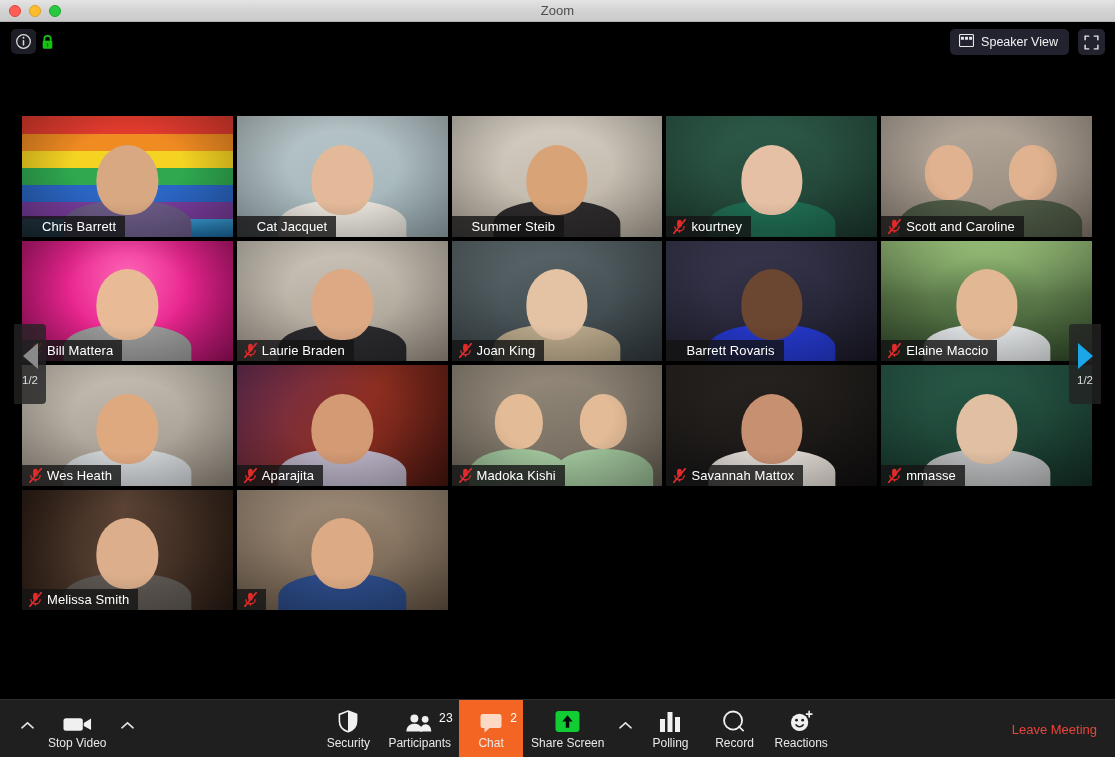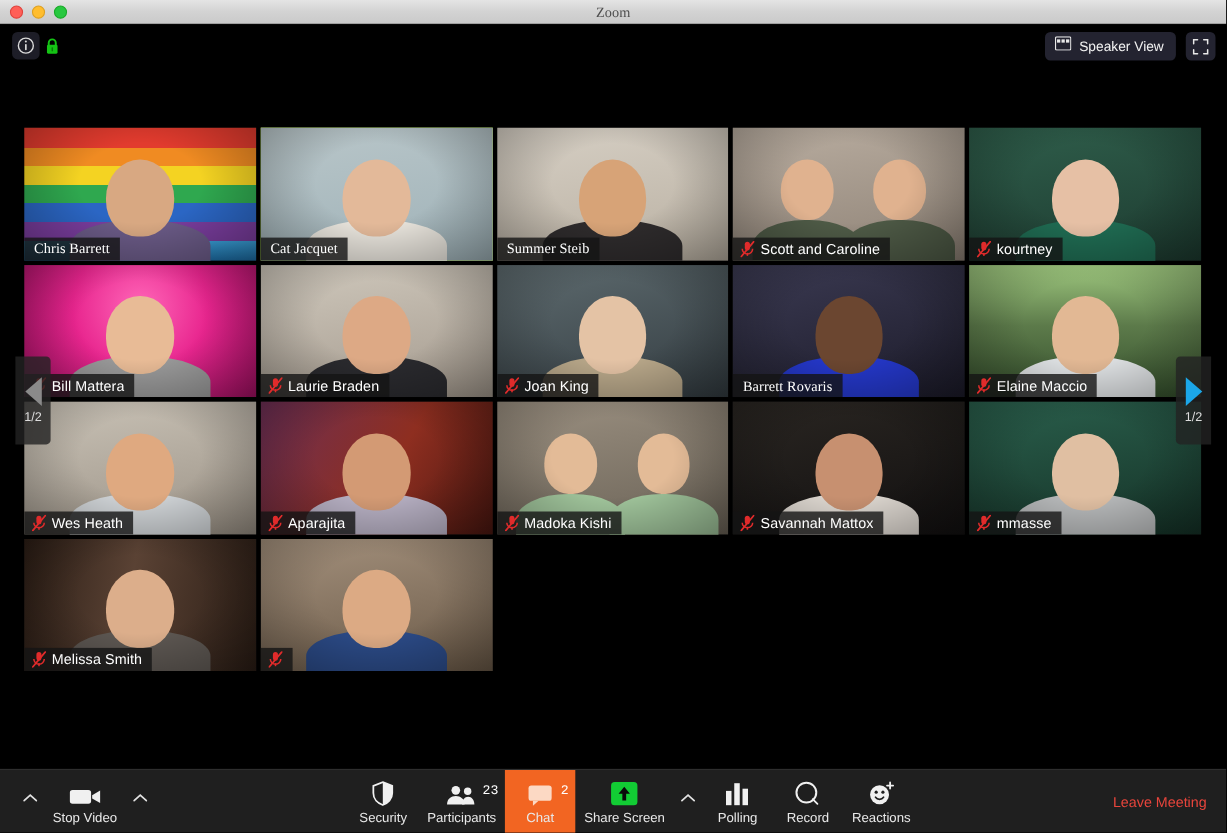--- a/index.html
+++ b/index.html
@@ -23,21 +23,20 @@
   
   .titlebar {
     position: absolute;
     top: 0; left: 0;
     width: 1115px;
     height: 22px;
     background: linear-gradient(to bottom, #e4e4e4 0%, #d3d3d3 50%, #cacaca 100%);
     border-bottom: 1px solid #b0b0b0;
     display: flex;
     align-items: center;
-    font-family: Liberation Serif, serif;
   }
   .traffic {
     display: flex;
     gap: 8px;
     margin-left: 9px;
   }
   .tl {
     width: 12px; height: 12px;
     border-radius: 50%;
     display: block;
@@ -182,21 +181,21 @@
     z-index: 4;
   }
   .plate .nm {
     font-size: 13px;
     color: #fff;
     white-space: nowrap;
     overflow: hidden;
     text-overflow: clip;
     letter-spacing: 0.1px;
   }
-  .plate.nopad { padding-left: 9px; font-family: Liberation Serif, serif; }
+  .plate.nopad { padding-left: 20px; }
   .mic-muted { flex: 0 0 auto; display:flex; align-items:center; }
 
   
   .nav {
     position: absolute;
     top: 324px;
     width: 32px;
     height: 80px;
     background: rgba(35,35,35,0.80);
     display: flex;
@@ -368,59 +367,59 @@
         <div class="person" style="left: 50%; width: 54%;">
           <div class="body" style="background: rgb(46, 43, 44);"></div>
           <div class="head" style="background: rgb(215, 163, 119);"></div>
         </div>
         <div class="vig"></div>
         <div class="plate nopad">
           <span class="nm">Summer Steib</span>
         </div>
       </div>
       <div class="tile">
+        <div class="bg" style="background: linear-gradient(170deg, rgb(47, 94, 75) 0%, rgb(29, 59, 48) 100%);"></div>
+        <div class="person" style="left: 50%; width: 54%;">
+          <div class="body" style="background: rgb(31, 107, 82);"></div>
+          <div class="head" style="background: rgb(230, 192, 165);"></div>
+        </div>
+        <div class="vig"></div>
+        <div class="plate">
+          <span class="mic-muted">
+            <svg width="13" height="15" viewBox="0 0 14 16">
+              <rect x="4.4" y="0.8" width="5" height="8.4" rx="2.5" fill="#e02b2b"></rect>
+              <path d="M1.9 7.6 a5.1 5.1 0 0 0 10.2 0" fill="none" stroke="#e02b2b" stroke-width="1.5"></path>
+              <rect x="6.2" y="11.6" width="1.5" height="3" fill="#e02b2b"></rect>
+              <path d="M0.8 15.4 L13.2 0.6" stroke="#e02b2b" stroke-width="1.7" stroke-linecap="round"></path>
+            </svg>
+          </span>
+          <span class="nm">kourtney</span>
+        </div>
+      </div>
+      <div class="tile">
         <div class="bg" style="background: linear-gradient(170deg, rgb(185, 173, 160) 0%, rgb(142, 130, 118) 100%);"></div>
         <div class="person" style="left: 32%; width: 42%;">
           <div class="body" style="background: rgb(78, 90, 70);"></div>
           <div class="head" style="background: rgb(224, 178, 143);"></div>
         </div>
         <div class="person" style="left: 72%; width: 42%;">
           <div class="body" style="background: rgb(78, 90, 70);"></div>
           <div class="head" style="background: rgb(224, 178, 143);"></div>
         </div>
         <div class="vig"></div>
         <div class="plate">
           <span class="mic-muted">
             <svg width="13" height="15" viewBox="0 0 14 16">
               <rect x="4.4" y="0.8" width="5" height="8.4" rx="2.5" fill="#e02b2b"></rect>
               <path d="M1.9 7.6 a5.1 5.1 0 0 0 10.2 0" fill="none" stroke="#e02b2b" stroke-width="1.5"></path>
               <rect x="6.2" y="11.6" width="1.5" height="3" fill="#e02b2b"></rect>
               <path d="M0.8 15.4 L13.2 0.6" stroke="#e02b2b" stroke-width="1.7" stroke-linecap="round"></path>
             </svg>
           </span>
           <span class="nm">Scott and Caroline</span>
-        </div>
-      </div>
-      <div class="tile">
-        <div class="bg" style="background: linear-gradient(170deg, rgb(47, 94, 75) 0%, rgb(29, 59, 48) 100%);"></div>
-        <div class="person" style="left: 50%; width: 54%;">
-          <div class="body" style="background: rgb(31, 107, 82);"></div>
-          <div class="head" style="background: rgb(230, 192, 165);"></div>
-        </div>
-        <div class="vig"></div>
-        <div class="plate">
-          <span class="mic-muted">
-            <svg width="13" height="15" viewBox="0 0 14 16">
-              <rect x="4.4" y="0.8" width="5" height="8.4" rx="2.5" fill="#e02b2b"></rect>
-              <path d="M1.9 7.6 a5.1 5.1 0 0 0 10.2 0" fill="none" stroke="#e02b2b" stroke-width="1.5"></path>
-              <rect x="6.2" y="11.6" width="1.5" height="3" fill="#e02b2b"></rect>
-              <path d="M0.8 15.4 L13.2 0.6" stroke="#e02b2b" stroke-width="1.7" stroke-linecap="round"></path>
-            </svg>
-          </span>
-          <span class="nm">kourtney</span>
         </div>
       </div>
       <div class="tile">
         <div class="bg" style="background: radial-gradient(circle at 50% 32%, rgb(255, 103, 184) 0%, rgb(232, 37, 142) 46%, rgb(166, 16, 101) 100%);"></div>
         <div class="person" style="left: 50%; width: 54%;">
           <div class="body" style="background: rgb(154, 154, 154);"></div>
           <div class="head" style="background: rgb(232, 187, 150);"></div>
         </div>
         <div class="vig"></div>
         <div class="plate">

